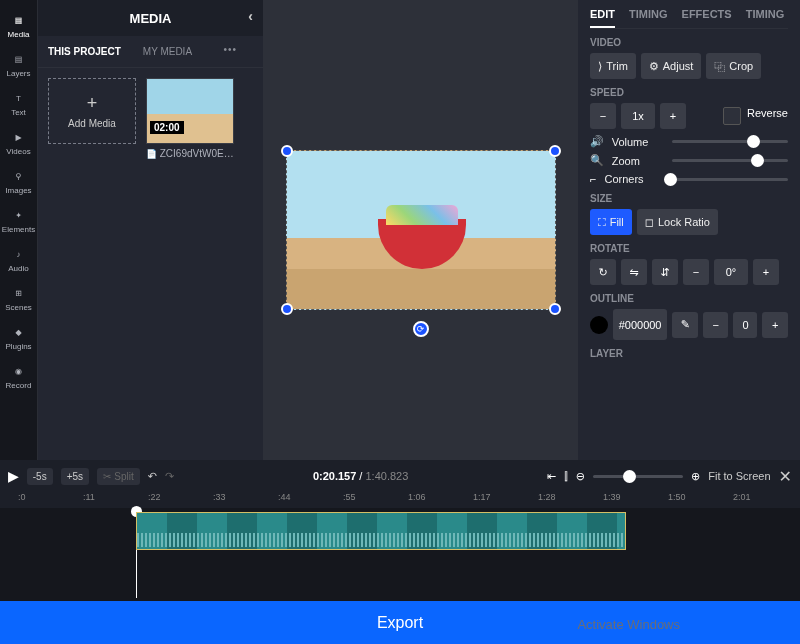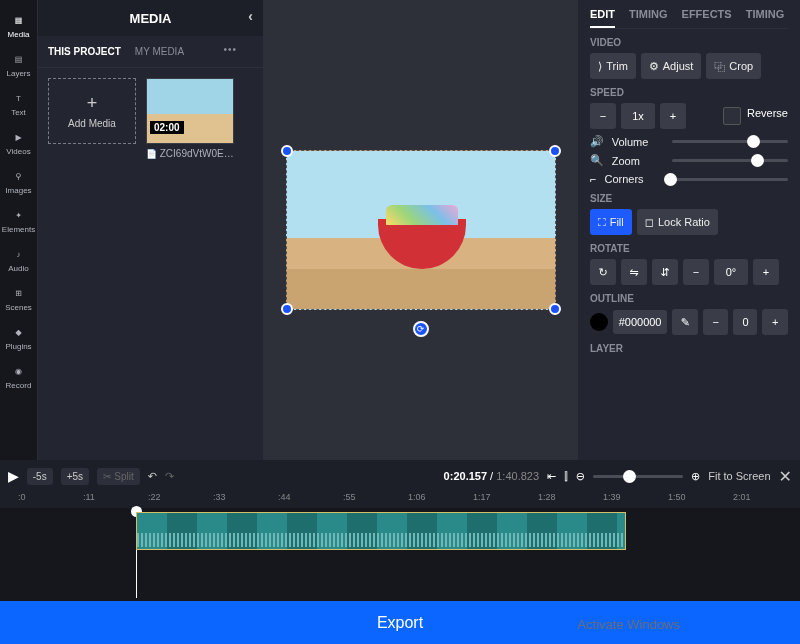--- a/index.html
+++ b/index.html
@@ -5,21 +5,21 @@
 * { box-sizing: border-box; margin: 0; padding: 0; }
 body { font-family: -apple-system, Arial, sans-serif; background: #191c24; color: #fff; width: 800px; height: 644px; overflow: hidden; font-size: 12px; }
 .app { display: flex; flex-direction: column; height: 100%; }
 .top { display: flex; height: 460px; }
 .rail { width: 38px; background: #15171d; display: flex; flex-direction: column; align-items: center; padding-top: 6px; border-right: 1px solid #2a2d35; }
 .rail-item { width: 100%; display: flex; flex-direction: column; align-items: center; padding: 6px 0; color: #b0b3bb; cursor: pointer; font-size: 8px; }
 .rail-item .ic { width: 16px; height: 16px; display: flex; align-items: center; justify-content: center; margin-bottom: 2px; }
 .panel { width: 225px; background: #232631; display: flex; flex-direction: column; }
 .panel-hdr { height: 36px; display: flex; align-items: center; justify-content: center; position: relative; font-weight: 600; font-size: 13px; background: #1c1f28;}
 .collapse { position: absolute; right: 10px; top: 8px; font-size: 14px; color: #ccc; }
-.tabs { display: flex; align-items: center; padding: 0 10px; height: 32px; font-size: 10px; border-bottom: 1px solid #2d303a; position: relative;}
+.tabs { display: flex; align-items: center; padding: 0 10px; height: 32px; font-size: 10px; border-bottom: 1px solid #2d303a; position: relative; gap: 8px;}
 .tabs span { margin-right: 14px; color: #8a8d96; cursor: pointer; }
 .tabs .active { color: #fff; font-weight: 600; }
 .dots { position: absolute; right: 12px; top: 8px; color: #aaa; letter-spacing: 1px;}
 .grid { display: flex; gap: 10px; padding: 10px; }
 .add-media { width: 88px; height: 66px; border: 1px dashed #787c88; display: flex; flex-direction: column; align-items: center; justify-content: center; font-size: 10px; color: #ccc; cursor: pointer; }
 .add-media .plus { font-size: 18px; margin-bottom: 4px;}
 .clip { width: 88px; }
 .thumb { width: 88px; height: 66px; background: linear-gradient(#a0d5e8 55%, #e0c190 55%); border: 1px solid #3a3d46; position: relative; }
 .dur { position: absolute; left: 3px; bottom: 9px; background: #000; color: #fff; font-size: 10px; padding: 1px 4px; font-weight: 600;}
 .fname { font-size: 10px; color: #aeb1bb; margin-top: 4px; overflow: hidden; white-space: nowrap; text-overflow: ellipsis;}
@@ -44,27 +44,27 @@
 .valbox { background: #3a3d47; height: 26px; min-width: 34px; display: flex; align-items: center; justify-content: center; border-radius: 3px; font-size: 11px;}
 .chk { width:18px; height:18px; border:1px solid #555; background:#2d303a; border-radius:2px; margin-right:6px;}
 .revrow{display:flex;align-items:flex-start;}
 .srow { display: flex; align-items: center; gap: 8px; margin: 6px 0;}
 .slabel { width: 52px; color: #eee;}
 .track { flex: 1; height: 3px; background: #4a4d56; border-radius: 2px; position: relative;}
 .thumb-s { width: 13px; height: 13px; background: #fff; border-radius: 50%; position: absolute; top: -5px;}
 .sizebtns { display: flex; gap: 5px;}
 .outrow { display: flex; gap: 5px; align-items: center;}
 .swatch { width:18px;height:18px;background:#000;border-radius:50%;}
-.outhex{background:#3a3d47;height:24px;flex:1;display:flex;align-items:center;padding:0 6px;border-radius:3px;text-align:right;}
+.outhex{background:#3a3d47;height:31px;flex:1;display:flex;align-items:center;padding:0 6px;border-radius:3px;text-align:right;}
 .timeline { height: 125px; background: #15171d; display: flex; flex-direction: column;}
 .tbar { height: 32px; display: flex; align-items: center; padding: 0 8px; gap: 8px; background:#1c1f28; font-size:11px;}
 .tbar .play { font-size: 14px; color:#fff;}
 .chip { background: #2d303a; padding: 3px 6px; border-radius: 3px; color:#ccc; cursor:pointer; font-size:10px;}
 .chip-dis{color:#666;}
-.tcenter{flex:1;text-align:right;}
+.tcenter{flex:1;text-align:center;}
 .tcenter .cur{color:#fff;font-weight:600;}
 .tcenter .tot{color:#888;}
 .fit{color:#ccc;}
 .cls{font-size:16px;color:#ccc;}
 .zoom-slider{width:90px;height:3px;background:#4a4d56;position:relative;border-radius:2px;}
 .zoom-slider .thumb-s{left:30px;}
 .ruler{height:16px;display:flex;padding-left:18px;background:#1c1f28;font-size:9px;color:#888;position:relative;}
 .tick{width:65px;}
 .playhead{position:absolute;left:136px;top:0;width:1px;height:90px;background:#fff;}
 .playhead::before{content:"";position:absolute;top:-2px;left:-5px;width:11px;height:11px;background:#fff;border-radius:50%;}

